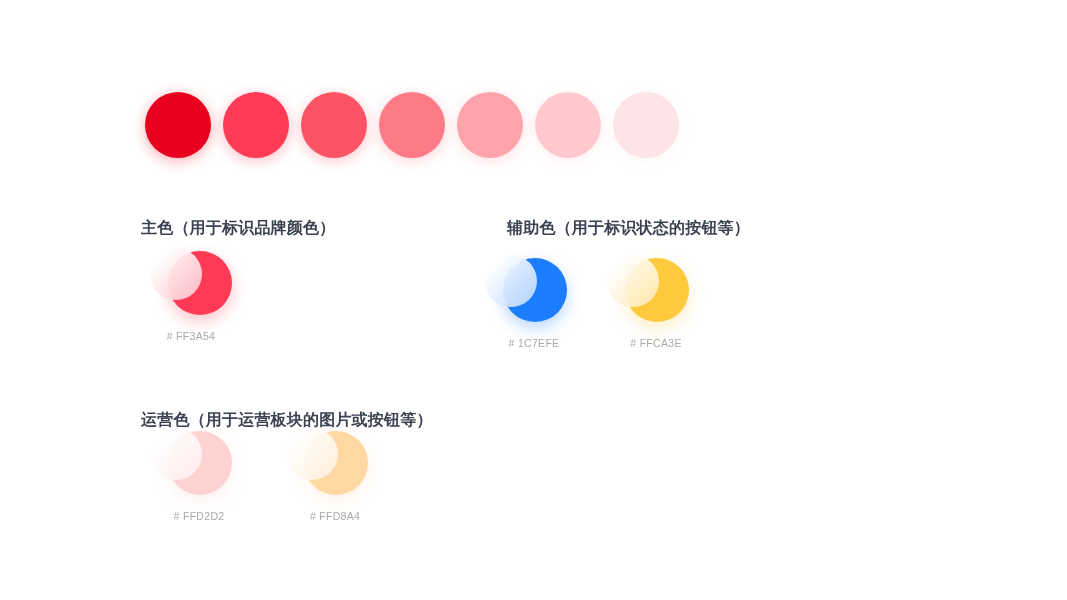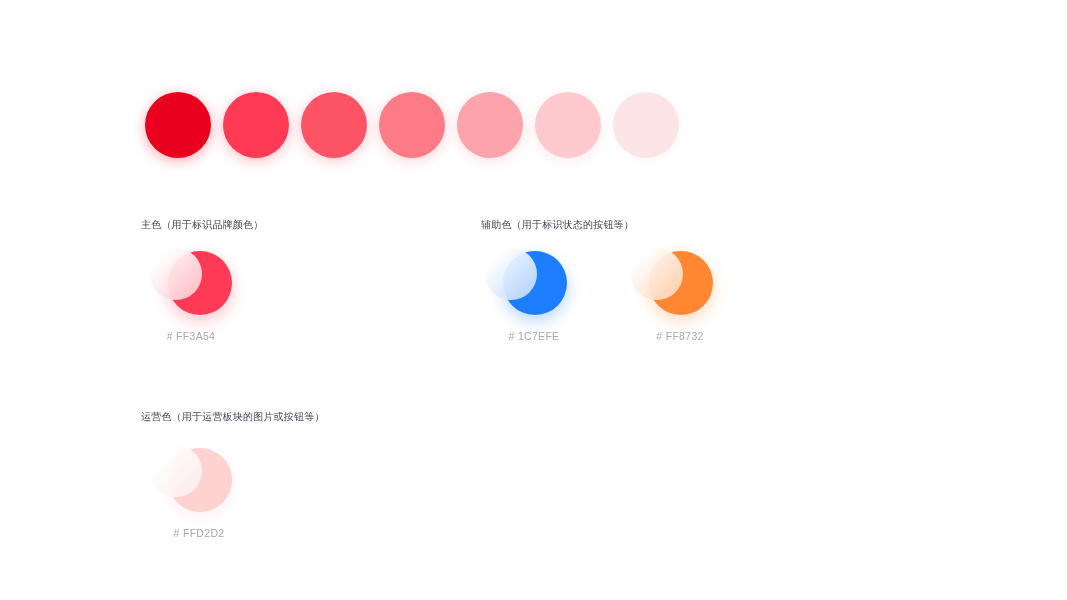--- a/index.html
+++ b/index.html
@@ -14,33 +14,33 @@
   
   .ramp { position:absolute; left:145px; top:92px; display:flex; gap:12px; }
   .ramp-dot {
     width:66px; height:66px; border-radius:50%;
     flex:0 0 auto;
   }
 
   
   .heading {
     position:absolute;
-    font-size:10px; font-weight:normal;
+    font-size:16px; font-weight:bold;
     color:#3c4252; letter-spacing:.2px;
     white-space:nowrap;
   }
   #heading-primary   { left:141px; top:218px; }
-  #heading-auxiliary { left:481px; top:218px;text-align:right; }
+  #heading-auxiliary { left:507px; top:218px;text-align:right; }
   #heading-operation { left:141px; top:410px; }
 
   
   .swatch-group { position:absolute; display:flex; }
   #group-primary   { left:150px; top:248px; gap:66px; }
-  #group-auxiliary { left:485px; top:248px; gap:66px; }
-  #group-operation { left:150px; top:445px; gap:56px; }
+  #group-auxiliary { left:485px; top:255px; gap:42px; }
+  #group-operation { left:150px; top:428px; gap:56px; }
 
   .swatch { width:80px; position:relative; }
 
   .swatch-art {
     position:relative;
     width:80px; height:70px;
   }
   
   .disc-main {
     position:absolute; left:18px; top:3px;
@@ -91,31 +91,38 @@
   <div class="swatch-group" id="group-auxiliary">
       <div class="swatch">
         <div class="swatch-art">
           <div class="disc-main" style="background: rgb(28, 126, 254); box-shadow: rgba(28, 126, 254, 0.3) 0px 6px 16px;"></div>
           <div class="disc-overlay" style="background: linear-gradient(135deg, rgb(255, 255, 255) 0%, rgb(255, 255, 255) 18%, rgb(187, 214, 254) 100%); opacity: 0.93;"></div>
         </div>
         <div class="swatch-hex"># 1C7EFE</div>
       </div>
       <div class="swatch">
         <div class="swatch-art">
-          <div class="disc-main" style="background: rgb(255, 135, 50); box-shadow: rgba(255, 135, 50, 0.3) 0px 6px 16px;"></div>
-          <div class="disc-overlay" style="background: linear-gradient(135deg, rgb(255, 255, 255) 0%, rgb(255, 255, 255) 18%, rgb(255, 208, 174) 100%); opacity: 0.93;"></div>
+          <div class="disc-main" style="background: rgb(255, 202, 62); box-shadow: rgba(255, 202, 62, 0.3) 0px 6px 16px;"></div>
+          <div class="disc-overlay" style="background: linear-gradient(135deg, rgb(255, 255, 255) 0%, rgb(255, 255, 255) 18%, rgb(255, 232, 174) 100%); opacity: 0.93;"></div>
         </div>
-        <div class="swatch-hex"># FF8732</div>
+        <div class="swatch-hex"># FFCA3E</div>
       </div>
     </div>
 
   <div class="heading" id="heading-operation">运营色（用于运营板块的图片或按钮等）</div>
   <div class="swatch-group" id="group-operation">
       <div class="swatch">
         <div class="swatch-art">
           <div class="disc-main" style="background: rgb(255, 210, 210); box-shadow: rgba(255, 210, 210, 0.3) 0px 6px 16px;"></div>
           <div class="disc-overlay" style="background: linear-gradient(135deg, rgb(255, 255, 255) 0%, rgb(255, 255, 255) 18%, rgb(255, 236, 236) 100%); opacity: 0.93;"></div>
         </div>
         <div class="swatch-hex"># FFD2D2</div>
       </div>
+      <div class="swatch">
+        <div class="swatch-art">
+          <div class="disc-main" style="background: rgb(255, 216, 164); box-shadow: rgba(255, 216, 164, 0.3) 0px 6px 16px;"></div>
+          <div class="disc-overlay" style="background: linear-gradient(135deg, rgb(255, 255, 255) 0%, rgb(255, 255, 255) 18%, rgb(255, 239, 219) 100%); opacity: 0.93;"></div>
+        </div>
+        <div class="swatch-hex"># FFD8A4</div>
+      </div>
     </div>
 
 </div>
 
 </body></html>

